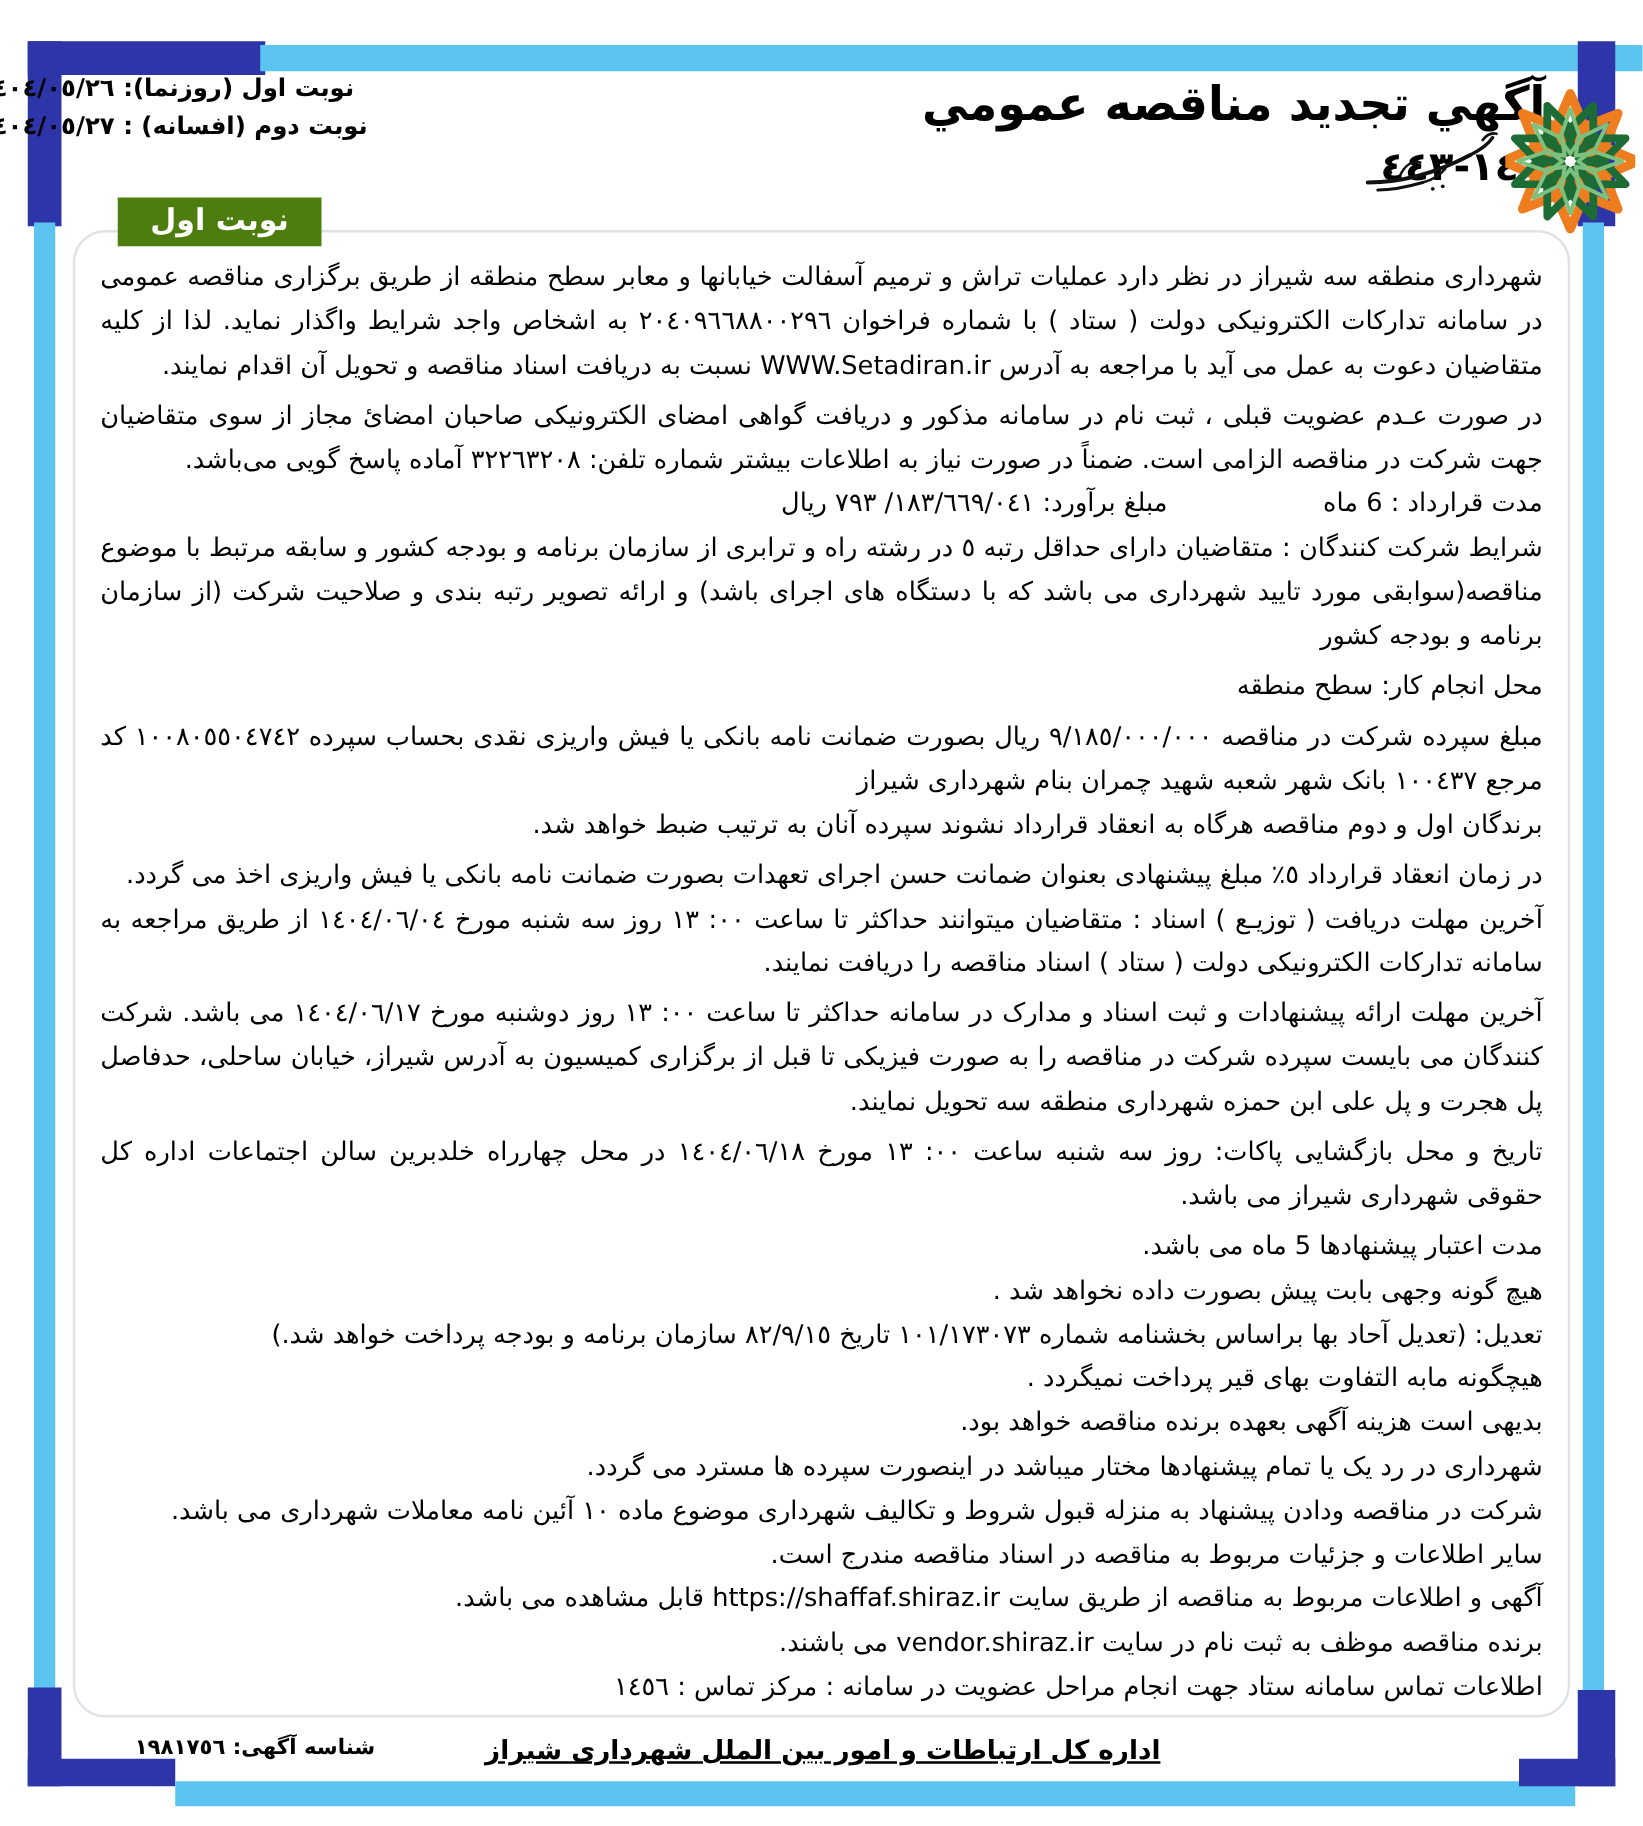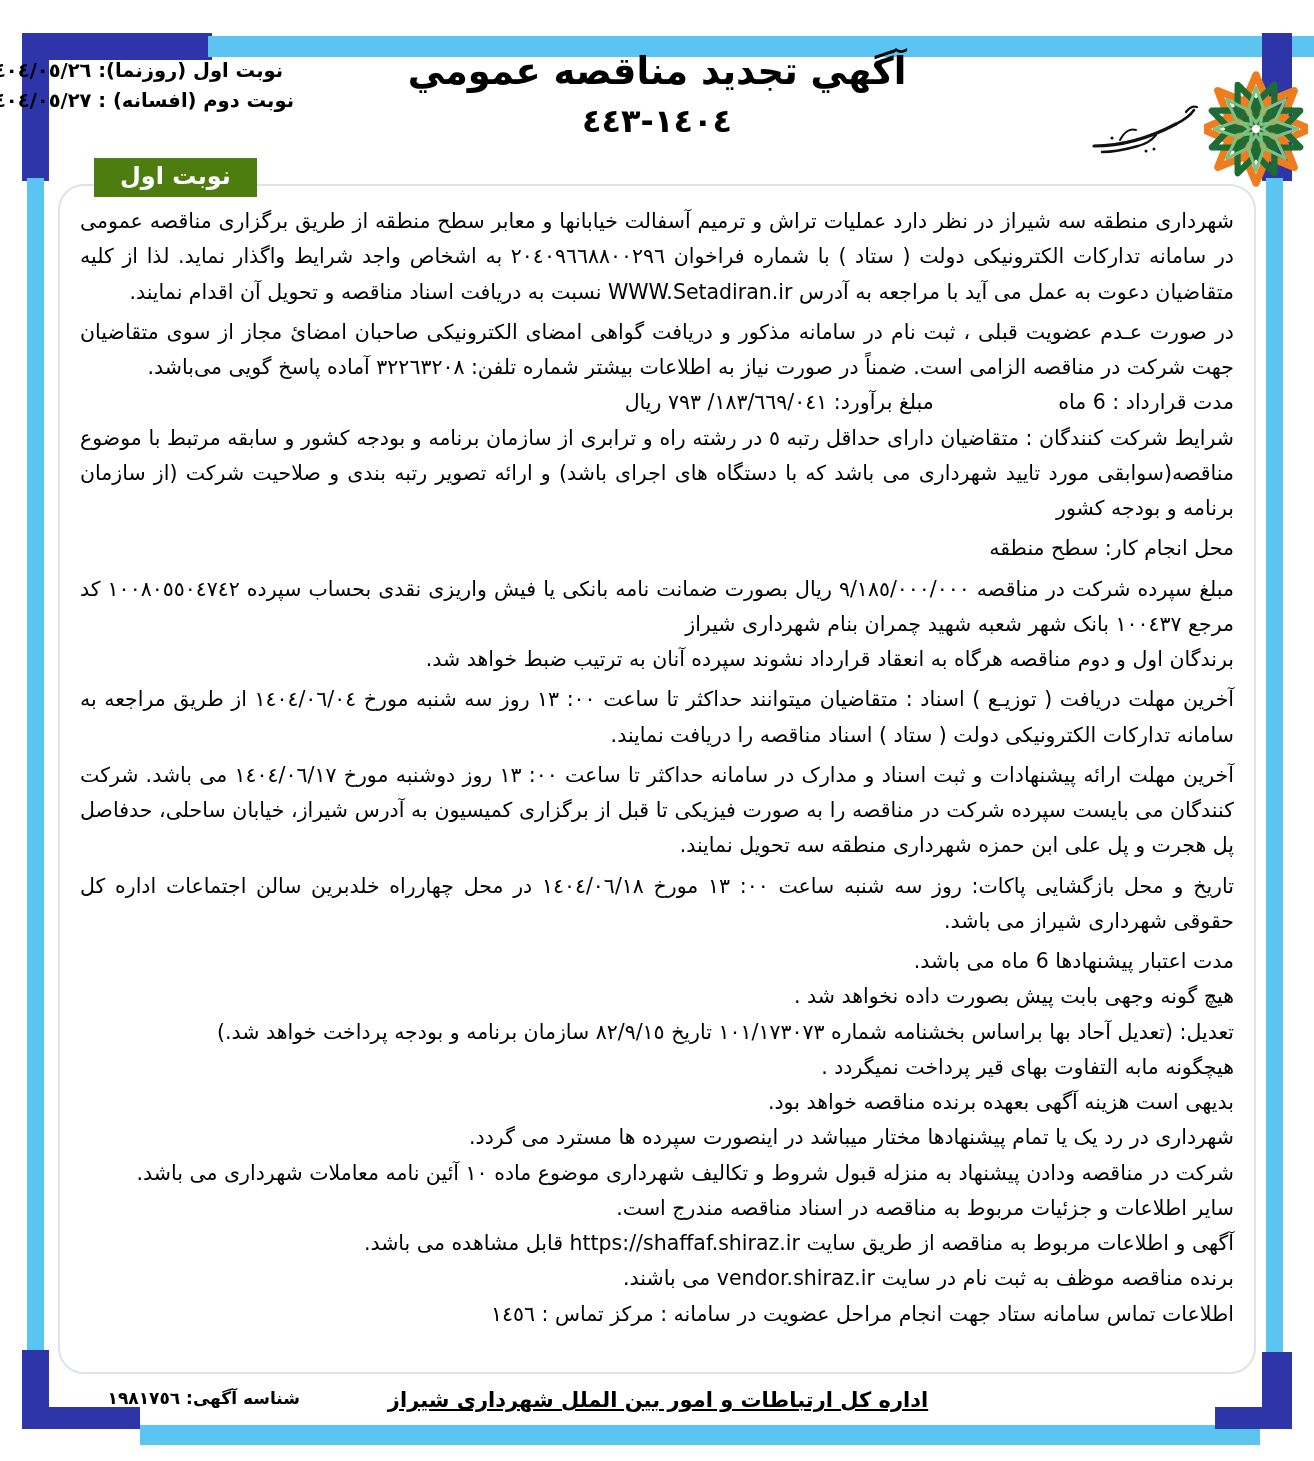--- a/index.html
+++ b/index.html
@@ -64,22 +64,22 @@
   .dates div {
     font-size: 19.5px;
     font-weight: bold;
     color: #000;
     line-height: 1.52;
     letter-spacing: -0.2px;
   }
 
   .title-wrap {
     position: absolute;
-    left: 0; right: 0; top: 0;
-    text-align: center;
+    left: 0; right: 0; top: 12px;
+    text-align: right;
   }
   .doc-title {
     font-size: 38px;
     font-weight: bold;
     color: #000;
     letter-spacing: 0px;
     line-height: 1.25;
     transform: scaleX(0.97);
   }
   .doc-number {
@@ -330,27 +330,28 @@
       </span>
     </div>
 
     <p>شرایط شرکت کنندگان : متقاضیان دارای حداقل رتبه  ٥  در رشته راه و ترابری از سازمان برنامه و بودجه کشور و سابقه مرتبط با موضوع مناقصه(سوابقی مورد تایید شهرداری می باشد که با دستگاه های اجرای باشد) و ارائه تصویر رتبه بندی و صلاحیت شرکت (از سازمان برنامه و بودجه کشور</p>
     <div class="gap-s"></div>
     <p class="rightonly">محل انجام کار: سطح منطقه</p>
     <div class="gap-s"></div>
     <p>مبلغ سپرده شرکت در مناقصه ٩/١٨٥/٠٠٠/٠٠٠ ریال بصورت ضمانت نامه بانکی یا فیش واریزی نقدی بحساب سپرده ١٠٠٨٠٥٥٠٤٧٤٢ کد مرجع ١٠٠٤٣٧ بانک  شهر  شعبه  شهید چمران بنام شهرداری شیراز</p>
     <p class="rightonly">برندگان اول و دوم مناقصه هرگاه به انعقاد قرارداد نشوند سپرده آنان به ترتیب ضبط خواهد شد.</p>
     <div class="gap-s"></div>
+    <p class="rightonly">در زمان انعقاد قرارداد ٥٪  مبلغ پیشنهادی  بعنوان ضمانت حسن اجرای تعهدات بصورت ضمانت نامه بانکی یا فیش واریزی اخذ می گردد.</p>
     <p>آخرین مهلت دریافت ( توزیـع ) اسناد : متقاضیان میتوانند حداکثر تا ساعت ٠٠: ١٣ روز سه شنبه مورخ ١٤٠٤/٠٦/٠٤ از طریق مراجعه به سامانه تدارکات الکترونیکی دولت ( ستاد ) اسناد مناقصه را دریافت نمایند.</p>
     <div class="gap-s"></div>
     <p>آخرین مهلت ارائه پیشنهادات و ثبت اسناد و مدارک در سامانه حداکثر تا ساعت ٠٠: ١٣ روز دوشنبه مورخ ١٤٠٤/٠٦/١٧ می باشد. شرکت کنندگان می بایست سپرده شرکت در مناقصه را به صورت فیزیکی تا قبل از برگزاری کمیسیون به آدرس شیراز، خیابان ساحلی، حدفاصل پل هجرت و پل علی ابن حمزه شهرداری منطقه سه تحویل نمایند.</p>
     <div class="gap-s"></div>
     <p>تاریخ و محل بازگشایی پاکات: روز سه شنبه  ساعت  ٠٠:  ١٣  مورخ ١٤٠٤/٠٦/١٨ در  محل چهارراه خلدبرین سالن اجتماعات اداره کل حقوقی شهرداری  شیراز می باشد.</p>
     <div class="gap-s"></div>
-    <p class="rightonly">مدت اعتبار پیشنهادها 6 ماه می باشد.</p>
+    <p class="rightonly">مدت اعتبار پیشنهادها 5 ماه می باشد.</p>
     <p class="rightonly">هیچ گونه وجهی بابت پیش بصورت داده نخواهد شد .</p>
     <p class="rightonly">تعدیل: (تعدیل آحاد بها براساس بخشنامه شماره ١٠١/١٧٣٠٧٣ تاریخ ٨٢/٩/١٥ سازمان برنامه و بودجه پرداخت خواهد شد.)</p>
     <p class="rightonly">هیچگونه مابه التفاوت بهای قیر پرداخت نمیگردد .</p>
     <p class="rightonly">بدیهی است هزینه آگهی بعهده برنده مناقصه خواهد بود.</p>
     <p class="rightonly">شهرداری در رد یک یا تمام پیشنهادها  مختار میباشد در اینصورت سپرده ها مسترد می گردد.</p>
     <p class="rightonly">شرکت در مناقصه ودادن پیشنهاد به منزله قبول شروط و تکالیف شهرداری موضوع ماده ١٠ آئین نامه معاملات شهرداری می باشد.</p>
     <p class="rightonly">سایر اطلاعات و جزئیات مربوط به مناقصه در اسناد مناقصه مندرج است.</p>
     <p class="rightonly">آگهی و اطلاعات مربوط به مناقصه از طریق سایت https://shaffaf.shiraz.ir قابل مشاهده می باشد.</p>
     <p class="rightonly">برنده مناقصه موظف به ثبت نام در سایت vendor.shiraz.ir می باشند.</p>
     <p class="rightonly">اطلاعات تماس سامانه ستاد جهت انجام مراحل عضویت در سامانه : مرکز تماس : ١٤٥٦</p>

